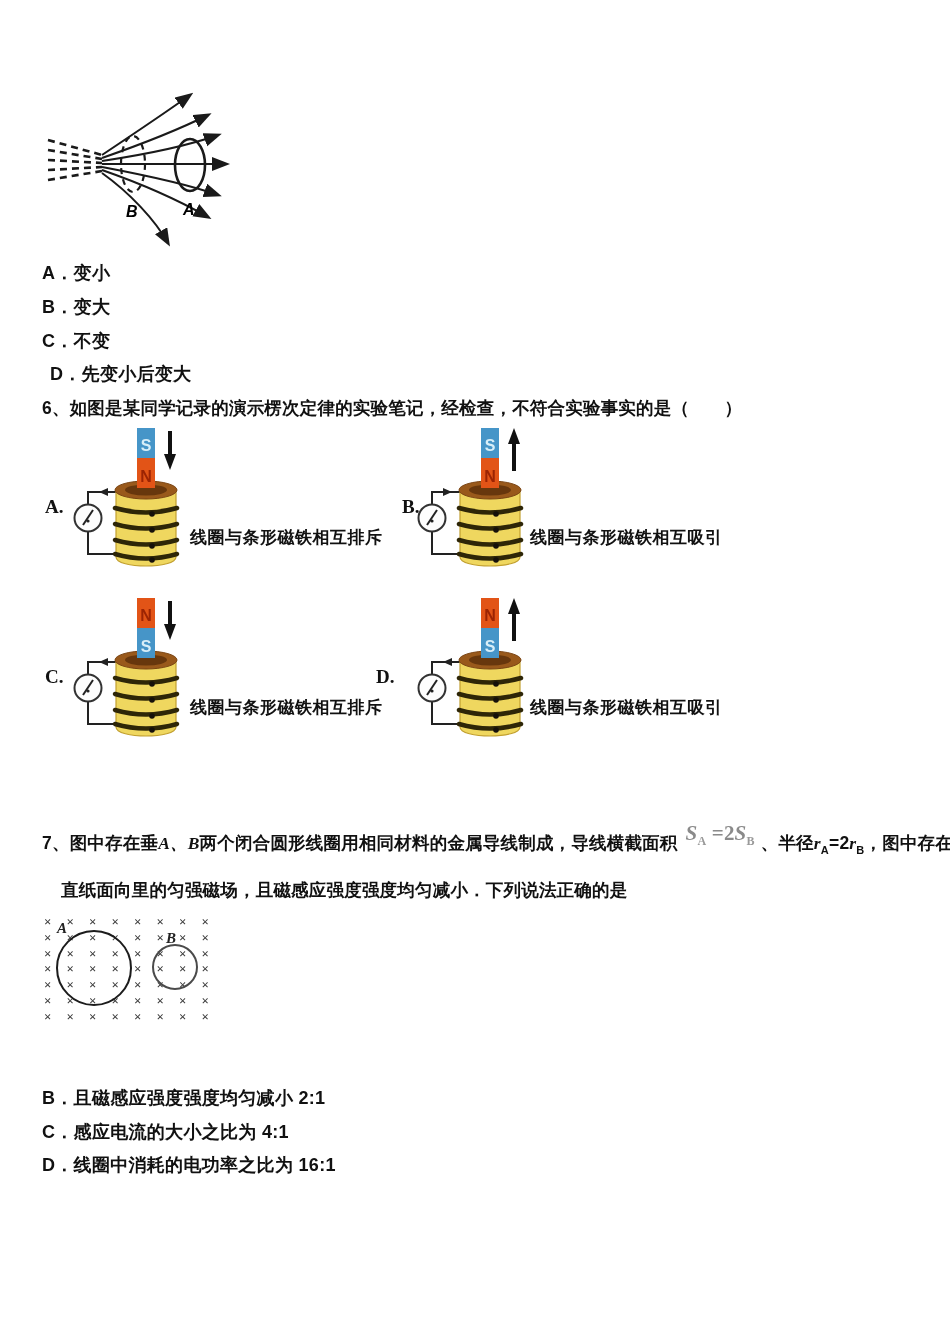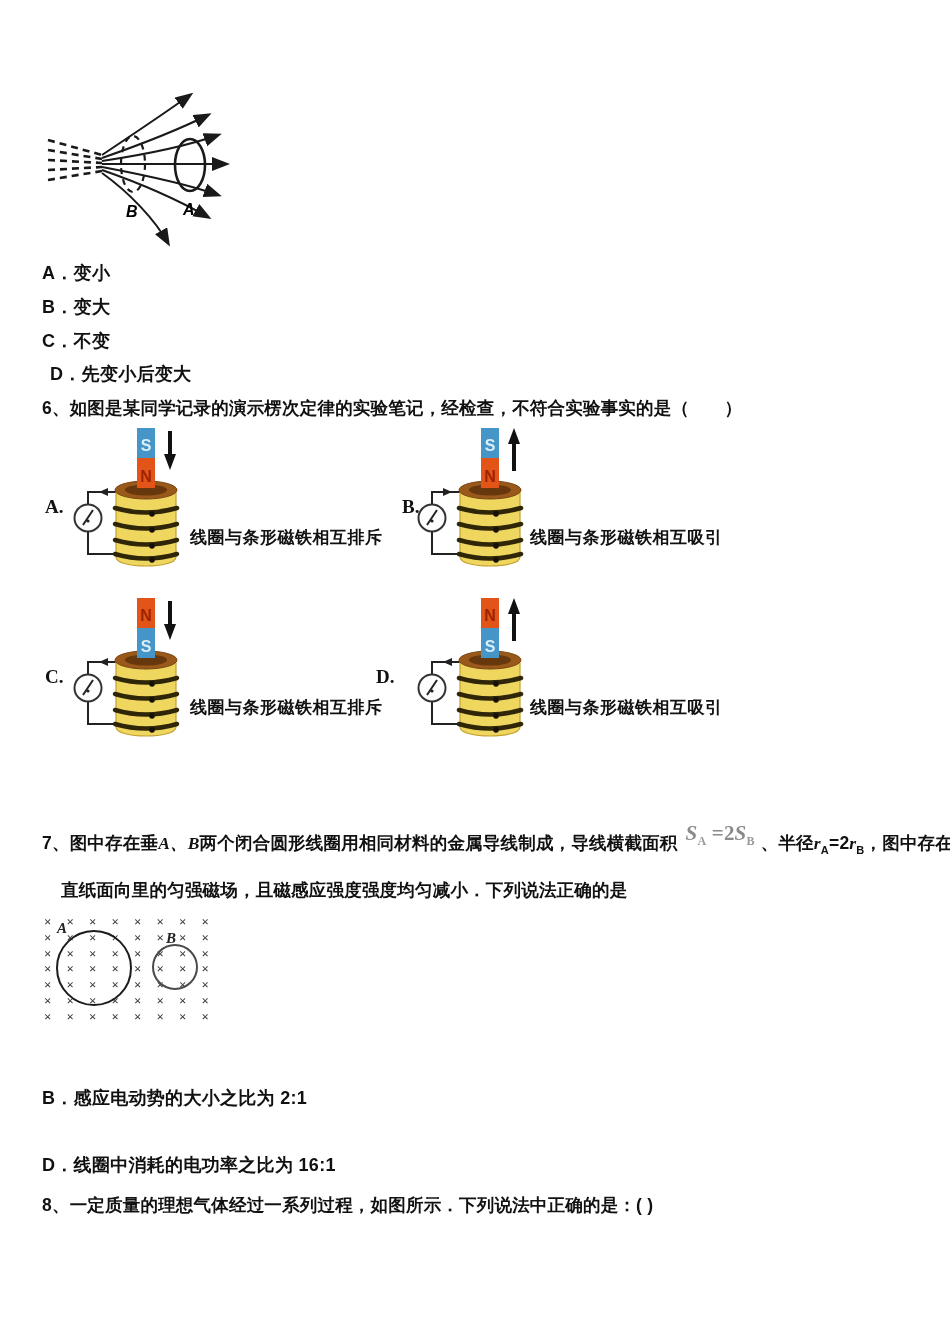--- a/index.html
+++ b/index.html
@@ -243,18 +243,18 @@
         <span>×</span>
         <span>×</span>
         <span>×</span>
       </div>
     <div class="circleA" style="left:14px;top:18px;width:72px;height:72px;"></div>
     <div class="circleB" style="left:110px;top:32px;width:42px;height:42px;"></div>
     <div class="circlelabel" style="left:15px;top:8px;">A</div>
     <div class="circlelabel" style="left:124px;top:18px;">B</div>
   </div>
 
-  <div class="abs opt" style="left:42px;top:1086px;"><span>B．</span><span>感应电动势的大小之比为 2:1</span></div>
+  <div class="abs opt" style="left:42px;top:1086px;"><span>B．</span><span>且磁感应强度强度均匀减小 2:1</span></div>
+  <div class="abs opt" style="left:42px;top:1120px;"><span>C．</span><span>感应电流的大小之比为 4:1</span></div>
   <div class="abs opt" style="left:42px;top:1153px;"><span>D．</span><span>线圈中消耗的电功率之比为 16:1</span></div>
 
-  <div class="abs qtext" style="left:42px;top:1193px;"><span>8、</span><span>一定质量的理想气体经过一系列过程，如图所示．下列说法中正确的是：( )</span></div>
 
 </div>
 
 </body></html>

